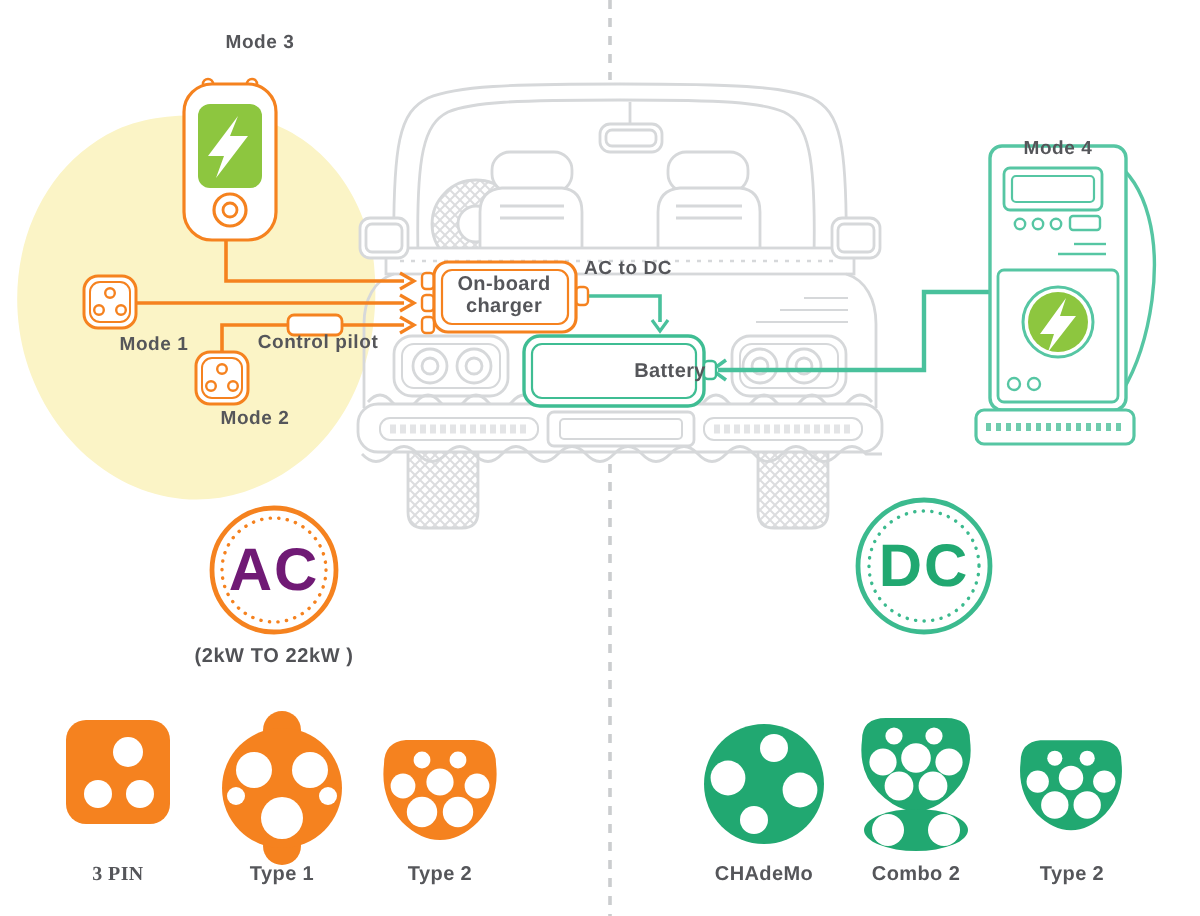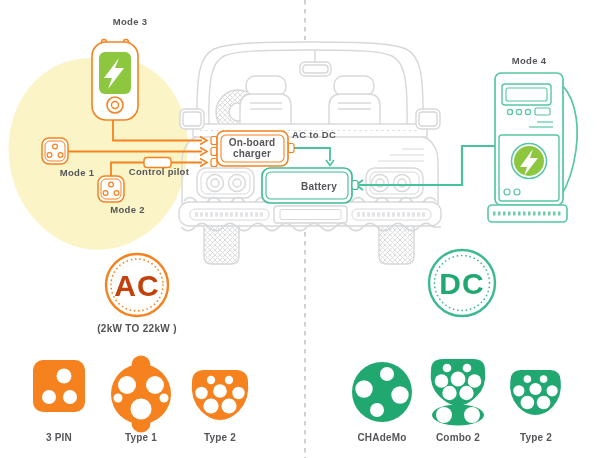--- a/index.html
+++ b/index.html
@@ -11,21 +11,21 @@
   #art{position:absolute;left:0;top:0;}
   .lbl{
     position:absolute;font-size:9.5px;font-weight:700;color:#55565A;
     letter-spacing:.3px;white-space:nowrap;transform:translateX(-50%);
   }
   .lbl.left{transform:none;}
   .badge-letters{
     position:absolute;font-size:30px;font-weight:700;letter-spacing:1px;
     transform:translate(-50%,-50%);white-space:nowrap;
   }
-  .badge-letters.ac{color:#c2410c;}
+  .badge-letters.ac{color:#701a75;}
   .badge-letters.dc{color:#21A871;}
   .caption{
     position:absolute;font-size:10px;font-weight:700;color:#515256;
     transform:translateX(-50%);white-space:nowrap;letter-spacing:.3px;text-align:center;
   }
   .caption .suffix{margin-left:14px;}
   .boxtext{
     position:absolute;font-size:10px;font-weight:700;color:#55565A;text-align:center;
     transform:translate(-50%,-50%);line-height:11px;letter-spacing:.2px;white-space:nowrap;
   }
@@ -267,34 +267,34 @@
 
   <g transform="translate(504,362) scale(0.9)" style="color:#21A871">
     <use href="#type2-shape"></use>
   </g>
 </svg>
 
 <div class="lbl" style="left:111px;top:16px;margin-left:19px;">Mode 3</div>
 <div class="lbl" style="left:57px;top:167px;padding-left:40px;">Mode 1</div>
 <div class="lbl" style="left:106px;top:204px;padding-left:43px;">Mode 2</div>
 <div class="lbl" style="left:159px;top:166px;">Control pilot</div>
-<div class="lbl" style="left:529px;top:55px;">Mode 4</div>
+<div class="lbl" style="left:529px;top:69px;">Mode 4</div>
 <div class="lbl left" style="left:292px;top:129px;">AC to DC</div>
 
 <div class="boxtext" style="left:252px;top:148px;">
   <div>On-board</div>
   <div>charger</div>
 </div>
-<div class="boxtext" style="left:301px;top:186px;font-size:10px;padding-left:36px;">Battery</div>
+<div class="boxtext" style="left:317px;top:186px;font-size:10px;padding-left:36px;">Battery</div>
 
 <div class="badge-letters ac" style="left:137px;top:286px;">AC</div>
 <div class="badge-letters dc" style="left:462px;top:284px;">DC</div>
 
 <div class="caption" style="left:137px;top:323px;">(2kW TO 22kW )</div>
 
-<div class="conn-label" style="left:59px;top:432px;">3 PIN</div>
+<div class="conn-label" style="left:59px;top:432px;font-family:Liberation Serif, serif;">3 PIN</div>
 <div class="conn-label" style="left:141px;top:432px;">Type 1</div>
 <div class="conn-label" style="left:220px;top:432px;">Type 2</div>
 <div class="conn-label" style="left:382px;top:432px;">CHAdeMo</div>
 <div class="conn-label" style="left:458px;top:432px;">Combo 2</div>
 <div class="conn-label" style="left:536px;top:432px;">Type 2</div>
 
 </div>
 
 </body></html>

